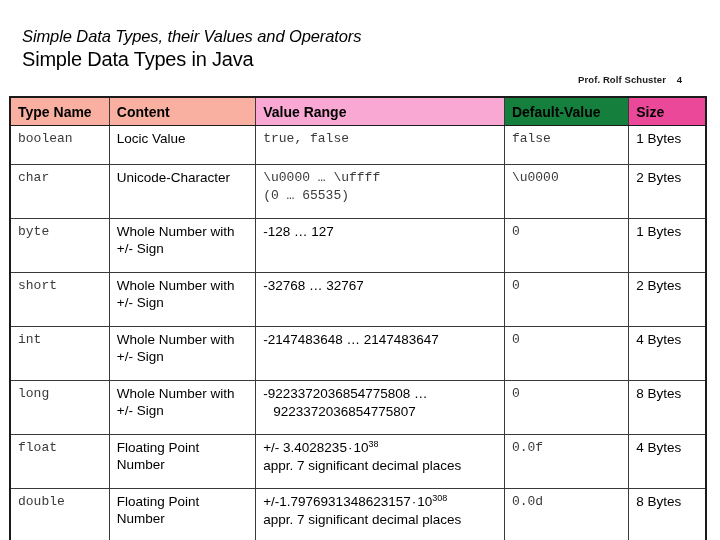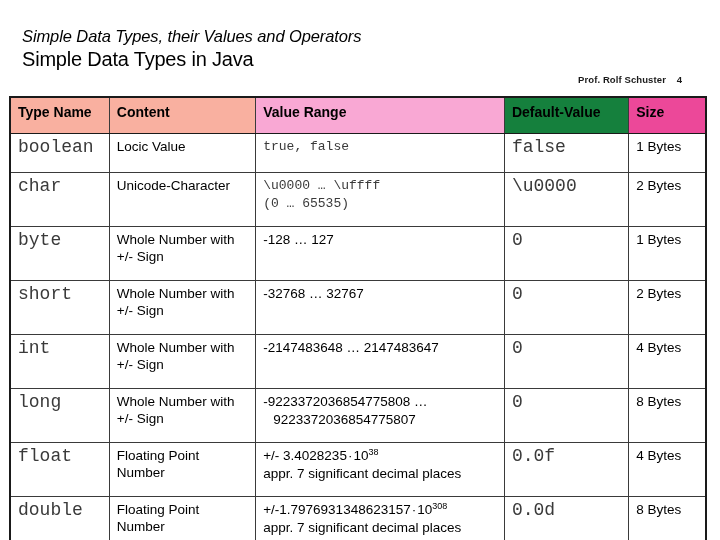--- a/index.html
+++ b/index.html
@@ -96,32 +96,32 @@
     vertical-align: top;
     padding: 4px 6px 4px 7px;
     text-align: left;
   }
   #types-table thead th {
     background: #f9b0a0;
     font-size: 14px;
     font-weight: bold;
     line-height: 17px;
     padding-top: 6px;
-    padding-bottom: 12px;
+    padding-bottom: 4px;
     border-bottom: 1.5px solid #1a1a1a;
   }
   .col-type  { width: 99px; }
   .col-content { width: 146px; }
   .col-range { width: 248px; }
   .col-default { width: 124px; }
   .col-size  { width: 77px; }
 
   td.cell-mono {
     font-family: "Liberation Mono", monospace;
-    font-size: 18px;
+    font-size: 13px;
     line-height: 18px;
     color: #3a3a3a;
   }
   td.cell-text {
     font-size: 13.5px;
     line-height: 17px;
   }
   td.cell-size {
     font-size: 13.5px;
     line-height: 17px;

